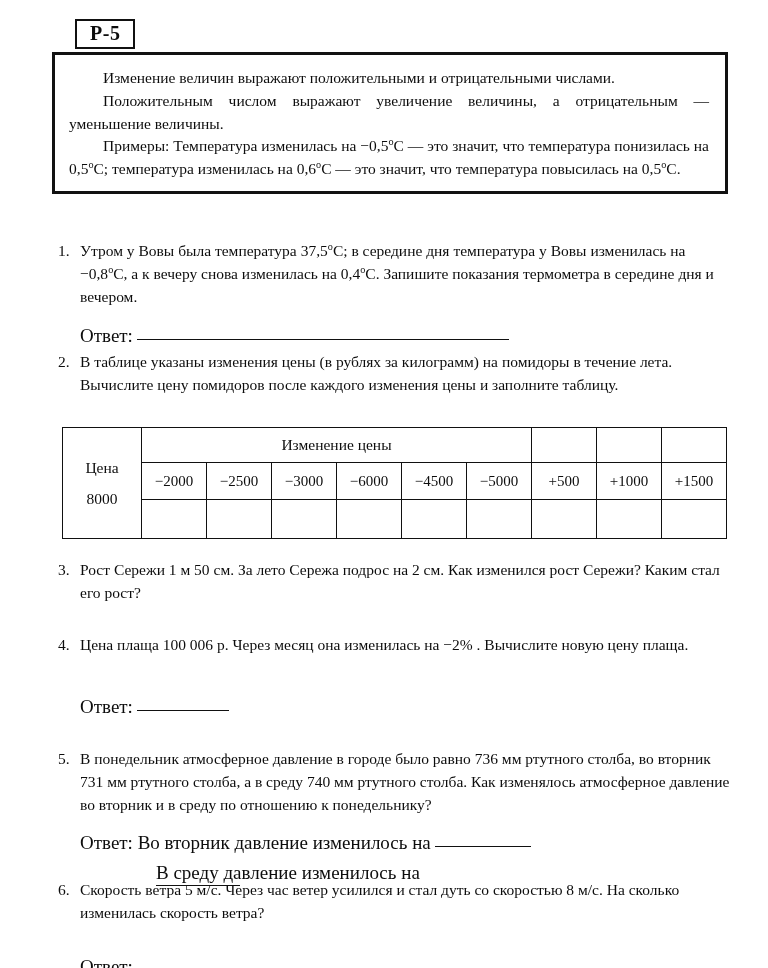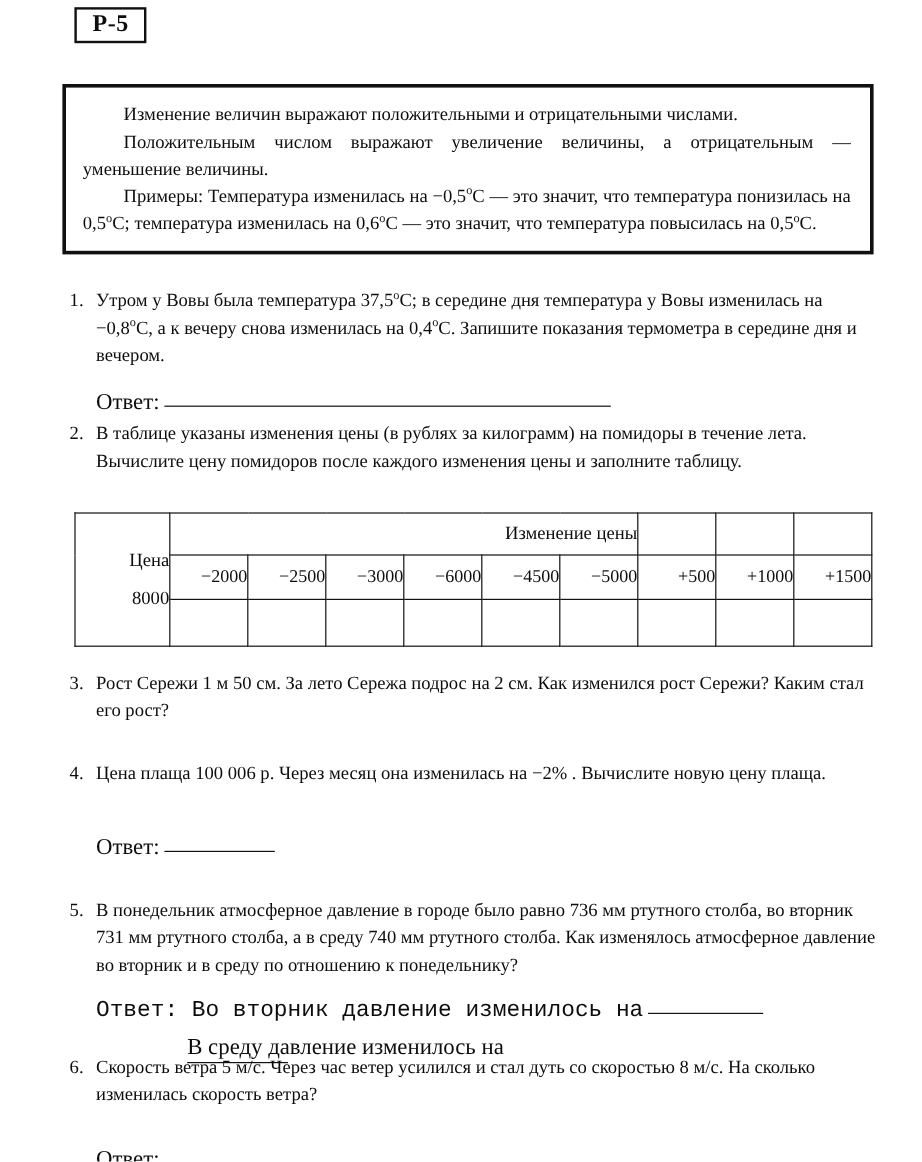--- a/index.html
+++ b/index.html
@@ -12,21 +12,21 @@
     height: 968px;
     font-family: "Liberation Serif", "DejaVu Serif", serif;
     color: #0d0d0d;
     position: relative;
     overflow: hidden;
   }
   .page {
     position: relative;
     width: 768px;
     height: 968px;
-    padding: 0;
+    padding: 13px;
     box-sizing: border-box;
   }
 
   
   .header {
     position: relative;
     height: 46px;
   }
   .code-box {
     position: absolute;
@@ -56,21 +56,21 @@
     margin-top: 2px;
     border-top: 3px solid #111;
     border-bottom: 1px solid #111;
     height: 2px;
   }
 
   
   .intro-box {
     position: absolute;
     left: 52px;
-    top: 70px;
+    top: 52px;
     width: 676px;
     box-sizing: border-box;
     border: 3px solid #111;
     padding: 12px 16px 10px 14px;
   }
   .intro-box p {
     margin: 0;
     font-size: 15.5px;
     line-height: 1.47;
     text-indent: 34px;
@@ -131,21 +131,21 @@
   
   .price-table {
     position: absolute;
     left: 62px;
     top: 427px;
     border-collapse: collapse;
     font-size: 15px;
   }
   .price-table td {
     border: 1.6px solid #111;
-    text-align: right;
+    text-align: center;
     vertical-align: middle;
     padding: 0;
   }
   .price-table td.price-cell {
     width: 78px;
     font-size: 15.5px;
     line-height: 2.0;
   }
   .price-table td.span-head {
     height: 34px;
@@ -252,21 +252,21 @@
       <span class="ans-label">Ответ:</span>
       <span class="rule" style="width:92px;"></span>
     </div>
   </div>
 
   <div class="task" style="top:748px;">
     <div class="task-body">
       <div class="task-num">5.</div>
       <div class="task-text">В понедельник атмосферное давление в городе было равно 736 мм ртутного столба, во вторник 731 мм  ртутного столба, а в среду 740 мм ртутного столба. Как изменялось атмосферное давление во вторник и в среду по отношению к понедельнику?</div>
     </div>
-    <div class="answer-row" style="margin-top:13px;font-family:Liberation Mono, monospace;">
+    <div class="answer-row" style="margin-top:13px;">
       <span class="ans-label">Ответ: Во вторник давление изменилось на</span>
       <span class="rule" style="width:96px;"></span>
     </div>
     <div class="answer-row indent2" style="margin-top:2px;flex-direction:column;">
       <span class="ans-label">В среду давление изменилось на</span>
       <span class="rule" style="width:84px; margin-left:26px;"></span>
     </div>
   </div>
 
   <div class="task" style="top:879px;">

